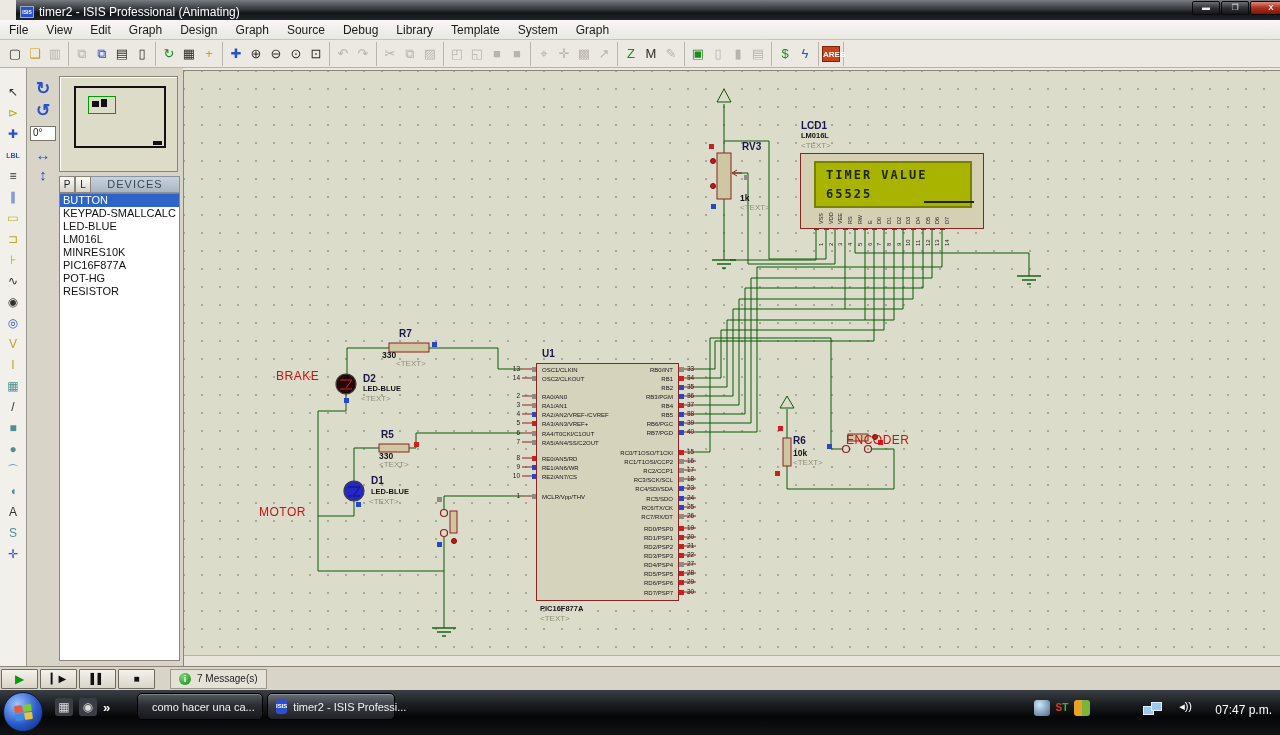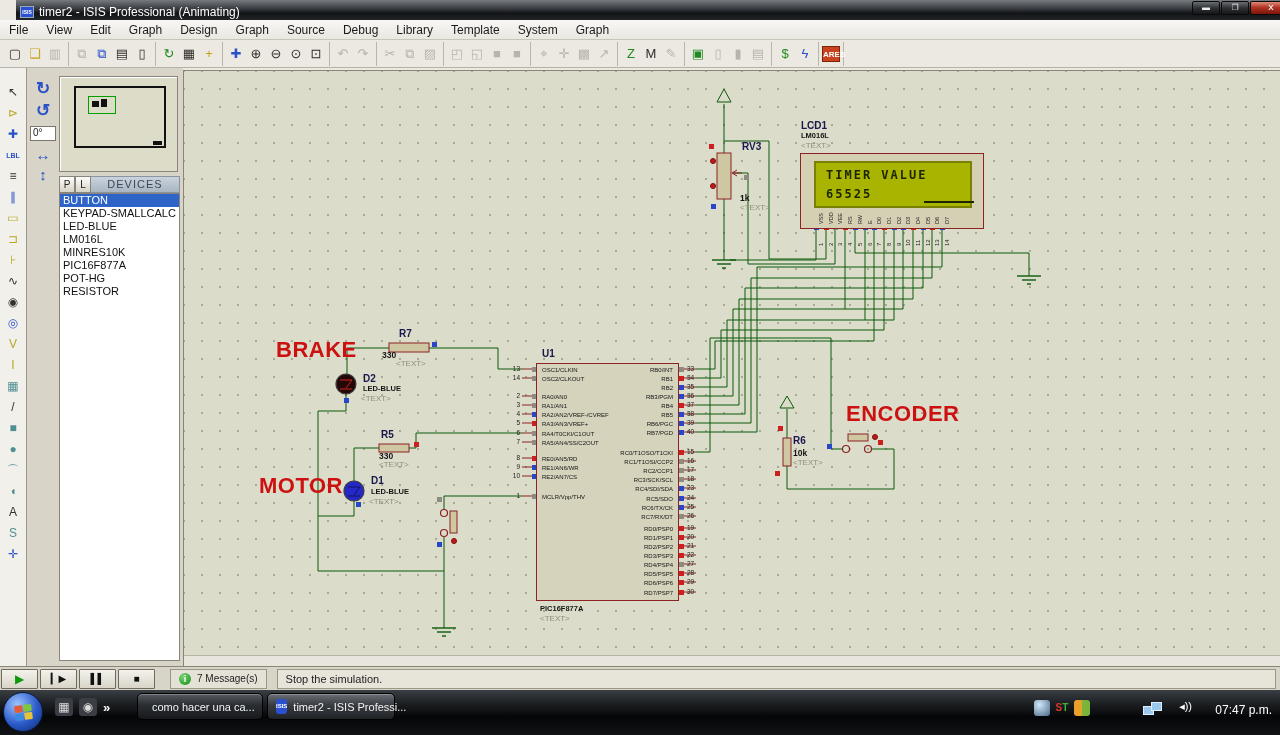--- a/index.html
+++ b/index.html
@@ -60,21 +60,21 @@
   .devitem.sel { background:#2e64c8; color:#fff; }
 
   
   #canvas { position:absolute; left:183px; top:70px; width:1097px; height:596px; background:#dcdcca;
     border-left:1px solid #8a8578; border-top:1px solid #8a8578; }
   #grid { position:absolute; left:0; top:0; width:1097px; height:585px;
     background-image:radial-gradient(#a8a896 0.8px, rgba(0,0,0,0) 1px); background-size:18px 18px; background-position:9px 9px; }
   #schsvg { position:absolute; left:0; top:0; }
   #hstrip { position:absolute; left:0; bottom:0; width:1097px; height:11px; background:#e8e6dc; border-top:1px solid #b6b2a7; }
   .schtext { position:absolute; white-space:nowrap; }
-  .schtext.big { font-size:22px; font-weight:bold; color:#cc1111; letter-spacing:0.5px; }
+  .schtext.big { font-size:12px; font-weight:normal; color:#cc1111; letter-spacing:0.5px;margin-top:32px; }
   .schtext.ref { font-size:10px; color:#17174e; font-weight:bold; }
   .schtext.val { font-size:8.5px; font-weight:bold; color:#151515; }
   .schtext.val2 { font-size:7.5px; font-weight:bold; color:#151515; }
   .schtext.txt { font-size:8px; color:#8f8f78; }
   #lcdbody { position:absolute; left:616px; top:82px; width:184px; height:76px; background:#d5d0b4; border:1px solid #8b2323; }
   #lcdscreen { position:absolute; left:13px; top:7px; width:158px; height:47px; background:#a9b400; border:2px solid #788200; }
   .lcdline { position:absolute; left:10px; font-family:"DejaVu Sans Mono",monospace; font-weight:bold; font-size:12px; color:#1c2400; letter-spacing:2px; }
   #lcdcursor { position:absolute; left:108px; top:38px; width:50px; height:2px; background:#1c2400; }
   .lcdpin { position:absolute; font-size:5.5px; color:#222; transform:rotate(-90deg); transform-origin:0 0; white-space:nowrap; }
   .lcdnum { position:absolute; font-size:6px; color:#222; transform:rotate(-90deg); transform-origin:0 0; white-space:nowrap; }
@@ -589,21 +589,20 @@
 
   <div id="statusbar">
     <div class="animbtn play">▶</div>
     <div class="animbtn">▎▶</div>
     <div class="animbtn">▌▌</div>
     <div class="animbtn">■</div>
     <div id="msgbox">
       <div id="infoicon">i</div>
       <span id="msgcount">7 Message(s)</span>
     </div>
-    <div id="statmsg">Stop the simulation.</div>
   </div>
 
   <div id="taskbar">
     <div id="orb">
       <div id="flag">
         <div style="background:#e45a3a"></div>
           <div style="background:#7ec83a"></div>
         <div style="background:#3a8ae4"></div>
           <div style="background:#e8c43a"></div>
       </div>

